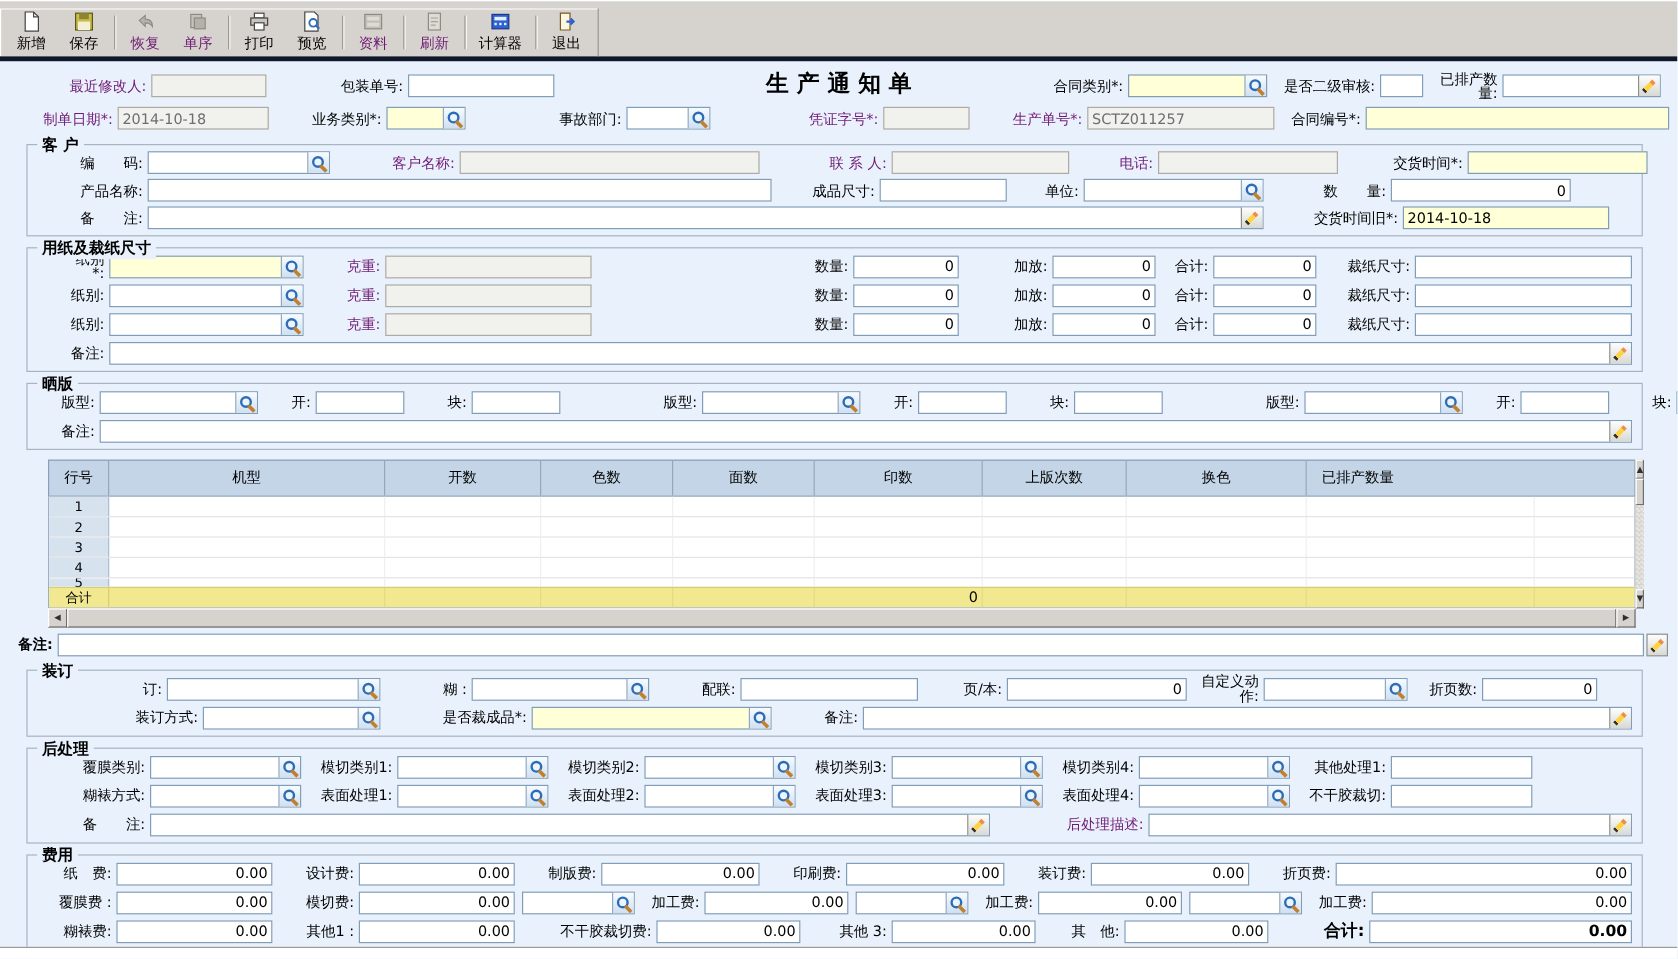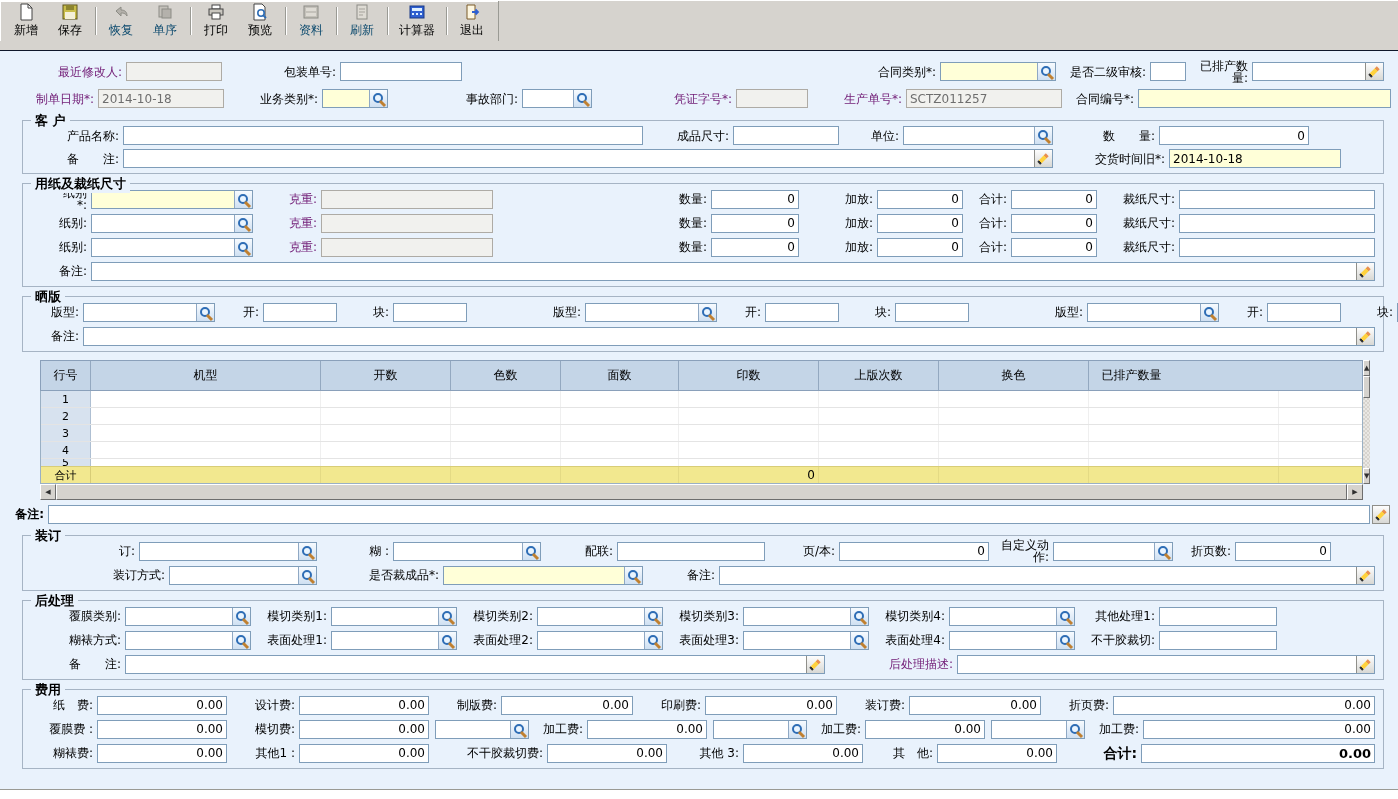--- a/index.html
+++ b/index.html
@@ -3,24 +3,24 @@
 <meta charset="utf-8">
 <style>
   *{box-sizing:border-box}
   html,body{margin:0;padding:0}
   body{font-family:"DejaVu Sans","Liberation Sans",sans-serif;font-size:12px;color:#000;background:#fff}
   .app{width:1398px;height:799px;background:#e9f2fc;overflow:hidden;position:relative;border-top:1px solid #fff}
   
   .menubar{height:20px;background:#d6d3ce;display:flex;align-items:center;padding-left:6px;border-bottom:1px solid #fff}
   .mitem{padding:2px 10px;cursor:default}
   
-  .toolbar{height:50px;background:#d6d3ce;display:flex;align-items:flex-start;border-bottom:1px solid #0f172a}
+  .toolbar{height:50px;background:#d6d3ce;display:flex;align-items:flex-end;border-bottom:4px solid #0f172a}
   .tpanel{display:flex;align-items:stretch;padding:2px 4px;border-right:1px solid #9a9a94;box-shadow:inset 1px 1px 0 #fff}
   .tbtn{width:44px;display:flex;flex-direction:column;align-items:center;justify-content:center;gap:1px;cursor:pointer}
-  .tbtn.dis{color:#0c4a6e;cursor:default}
+  .tbtn.dis{color:#701a75;cursor:default}
   .tbtn svg{display:block}
   .tsep{width:1px;background:#9a9a94;margin:4px 3px;box-shadow:1px 0 0 #fff}
   
   .form{position:relative;padding-top:8px}
   .fr{display:flex;align-items:center;height:25px}
   .lb{text-align:right;padding-right:4px;white-space:pre-line;line-height:12px;flex:none}
   .glb{color:#701a75}
   .ip{height:19px;border:1px solid #7f9db9;background:#fff;font:inherit;padding:0 3px;flex:none;min-width:0}
   .iw{display:inline-flex;align-items:stretch;border:1px solid #7f9db9;background:#fff;height:19px;flex:none}
   .iw .ip{border:none;height:auto;flex:1;background:transparent}
@@ -30,21 +30,21 @@
   .grow1{flex:1 1 auto}
   
   .mg{width:18px;flex:none;position:relative;background:linear-gradient(#f7fbff,#cfe0f2);border-left:1px solid #8fa8c4;cursor:pointer}
   .mg::before{content:"";position:absolute;width:6px;height:6px;border:2px solid #2e6db5;border-radius:50%;top:3px;left:3px;background:#eaf5ff}
   .mg::after{content:"";position:absolute;width:7px;height:3px;background:#c08030;bottom:2px;right:1px;transform:rotate(45deg)}
   
   .pc{width:18px;height:19px;flex:none;position:relative;background:linear-gradient(#fdfdfd,#d8d8d4);border:1px solid #8f8f8a;cursor:pointer}
   .iw .pc{border:none;border-left:1px solid #8f8f8a;height:auto}
   .pc::before{content:"";position:absolute;left:2px;top:7px;width:12px;height:4px;transform:rotate(-45deg);background:linear-gradient(90deg,#303030 0 2px,#ffd23e 2px 9px,#e89050 9px)}
   
-  .fs{border:1px solid #a6b4c4;margin:9px 14px 2px 22px;padding:3px 8px;position:relative}
+  .fs{border:1px solid #a6b4c4;margin:9px 29px 2px 22px;padding:3px 8px;position:relative}
   .fs>.lg{position:absolute;top:-9px;left:8px;background:#e9f2fc;padding:0 4px;font-weight:bold;font-size:13px}
   
   .grid{margin:8px 12px 0 40px;width:1300px;display:flex}
   .gmain{width:1323px}
   .ghead{display:flex;background:#c4d5e7;border:1px solid #8aa0ba;height:31px}
   .gh{border-right:1px solid #93a8c0;display:flex;align-items:center;justify-content:center;flex:none}
   .gbody{border:1px solid #9ab0c4;border-top:none;background:#fff}
   .grow{display:flex;height:17px;border-bottom:1px solid #e4e4e4}
   .grow.clip{height:7px;overflow:hidden;border-bottom:none}
   .gnum{background:#d7e2ef;border-right:1px solid #aebfd2;display:flex;align-items:center;justify-content:center;font-size:11px;flex:none}
@@ -178,20 +178,21 @@
               <path d="M4 2h8v14H4z" fill="#fdf6e0" stroke="#7a5a28"></path>
               <path d="M9 9 L15 9 M12.5 6.5 L15 9 L12.5 11.5" stroke="#2f5fd0" stroke-width="1.8" fill="none"></path>
             </svg>
           </span>
         <span>退出</span>
       </div>
     </div>
   </div>
 
   <div class="form">
+    <div class="title">生 产 通 知 单</div>
 
     <div class="fr" style="padding:0 14px 0 20px">
       <span class="lb glb" style="width:106px">最近修改人:</span>
       <input class="ip ds" style="width: 96px;" readonly="">
       <span class="lb" style="width:92px;margin-left:26px">包装单号:</span>
       <input class="ip" style="width: 122px;">
       <span class="lb" style="width:76px;margin-left:auto">合同类别*:</span>
       <span class="iw rq" style="width:116px">
           <input class="ip" style="">
           <span class="mg"></span>
@@ -221,20 +222,35 @@
       <span class="lb glb" style="width:120px;margin-left:24px">凭证字号*:</span>
       <input class="ip ds" style="width: 72px;" readonly="">
       <span class="lb glb" style="width:86px;margin-left:12px">生产单号*:</span>
       <input class="ip ds" style="width: 156px;" readonly="" value="SCTZ011257">
       <span class="lb" style="width:76px;margin-left:auto">合同编号*:</span>
       <input class="ip rq" style="width: 253px;">
     </div>
 
     <div class="fs">
       <span class="lg">客 户</span>
+      <div class="fr" style="height:23px">
+        <span class="lb" style="width:92px">编　　码:</span>
+        <span class="iw" style="width:152px">
+            <input class="ip" style="">
+            <span class="mg"></span>
+          </span>
+        <span class="lb glb" style="width:96px;margin-left:12px">客户名称:</span>
+        <input class="ip ds" style="width: 250px;" readonly="">
+        <span class="lb glb" style="width:100px;margin-left:10px">联 系 人:</span>
+        <input class="ip ds" style="width: 148px;" readonly="">
+        <span class="lb glb" style="width:62px;margin-left:12px">电话:</span>
+        <input class="ip ds" style="width: 150px;" readonly="">
+        <span class="lb" style="width:96px;margin-left:12px">交货时间*:</span>
+        <input class="ip rq" style="width: 150px;">
+      </div>
       <div class="fr" style="height:23px">
         <span class="lb" style="width:92px">产品名称:</span>
         <input class="ip" style="width: 520px;">
         <span class="lb" style="width:84px;margin-left:6px">成品尺寸:</span>
         <input class="ip" style="width: 106px;">
         <span class="lb" style="width:58px;margin-left:6px">单位:</span>
         <span class="iw" style="width:150px">
             <input class="ip" style="">
             <span class="mg"></span>
           </span>

